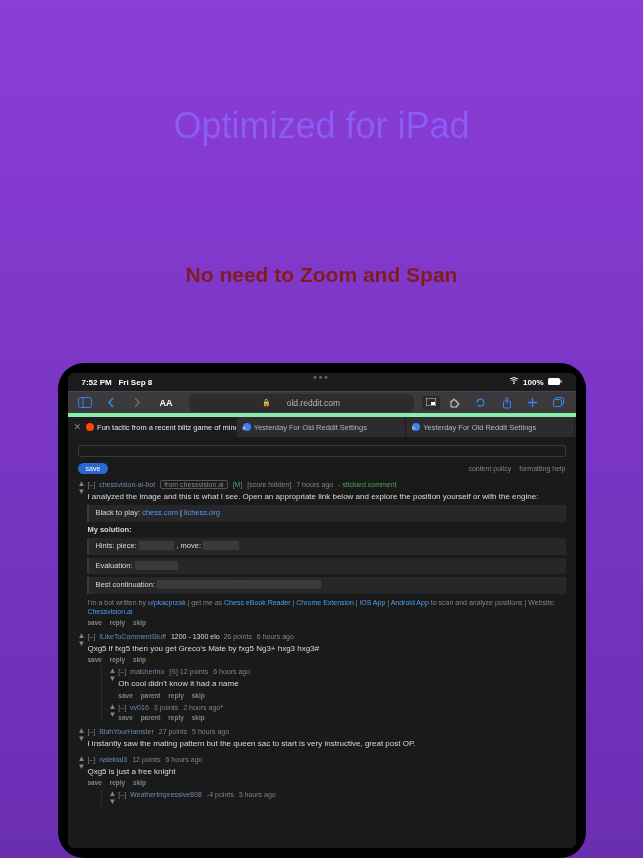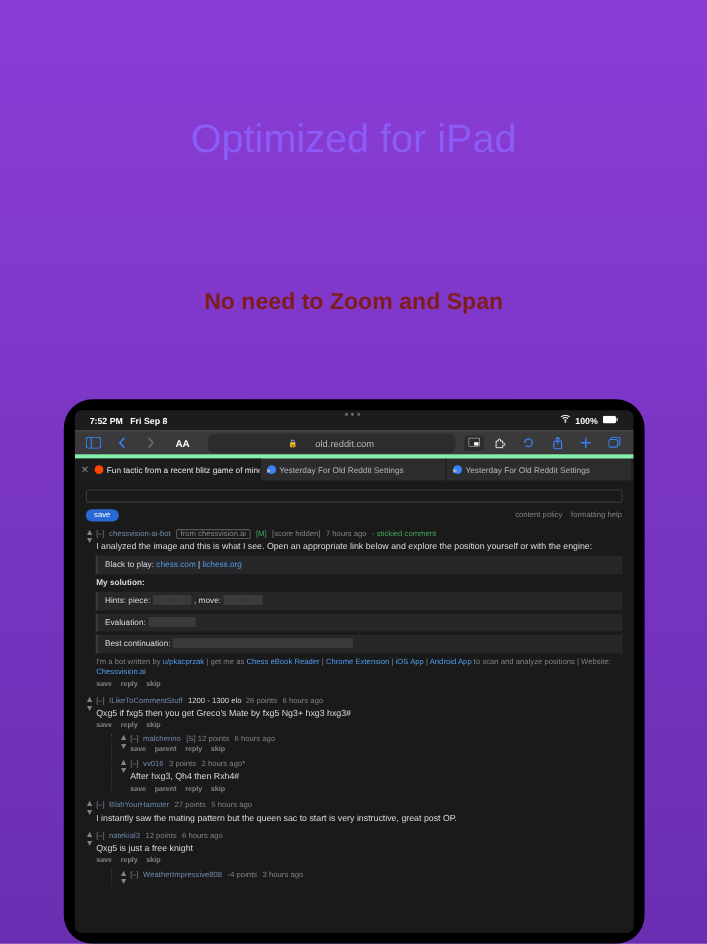--- a/index.html
+++ b/index.html
@@ -258,41 +258,41 @@
                     <span class="vote-arrow">▲</span>
                     <span class="vote-arrow">▼</span>
                   </div>
                 <div class="c-main">
                   <span class="c-header">
                     <span class="toggle">[–]</span>
                     <span class="c-author">malcherino</span>
                     <span class="c-score">[S] 12 points</span>
                     <span class="c-time">6 hours ago</span>
                   </span>
+                  <div class="c-body" style="margin-left:0;">Oh cool didn't know it had a name</div>
                   <div class="c-actions" style="margin-left:0;">
                     <span>save</span>
                     <span>parent</span>
                     <span>reply</span>
                     <span>skip</span>
                   </div>
                 </div>
               </div>
               <div class="comment-row" style="margin-top:4px;">
                 <div class="vote-col">
                     <span class="vote-arrow">▲</span>
                     <span class="vote-arrow">▼</span>
                   </div>
                 <div class="c-main">
                   <span class="c-header">
                     <span class="toggle">[–]</span>
                     <span class="c-author">vv016</span>
                     <span class="c-score">3 points</span>
                     <span class="c-time">2 hours ago*</span>
                   </span>
-                  <div class="c-body" style="margin-left:0;">After hxg3, Qh4 then Rxh4#</div>
                   <div class="c-actions" style="margin-left:0;">
                     <span>save</span>
                     <span>parent</span>
                     <span>reply</span>
                     <span>skip</span>
                   </div>
                 </div>
               </div>
             </div>
           </div>

